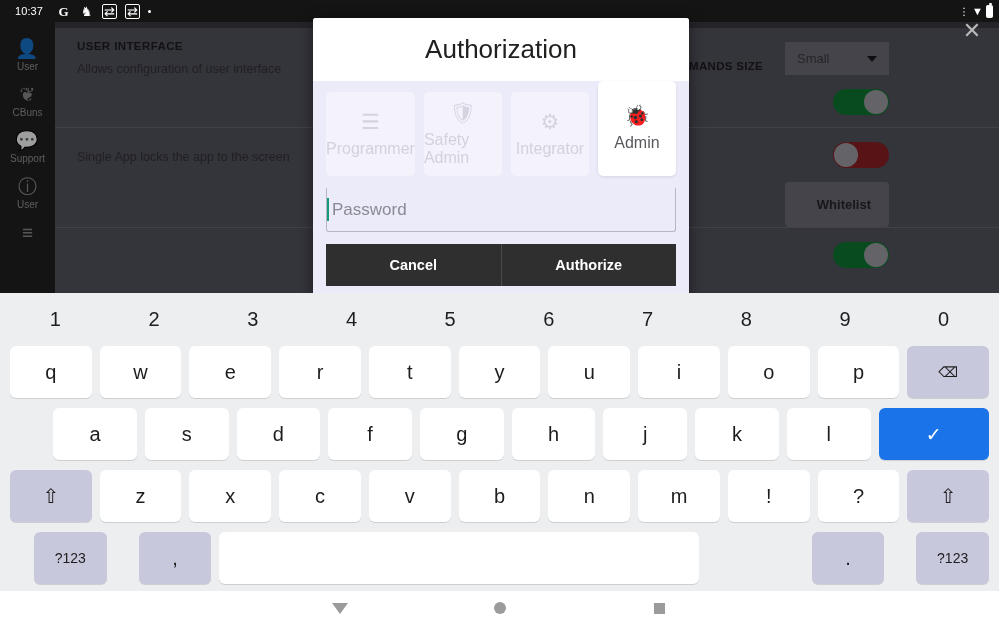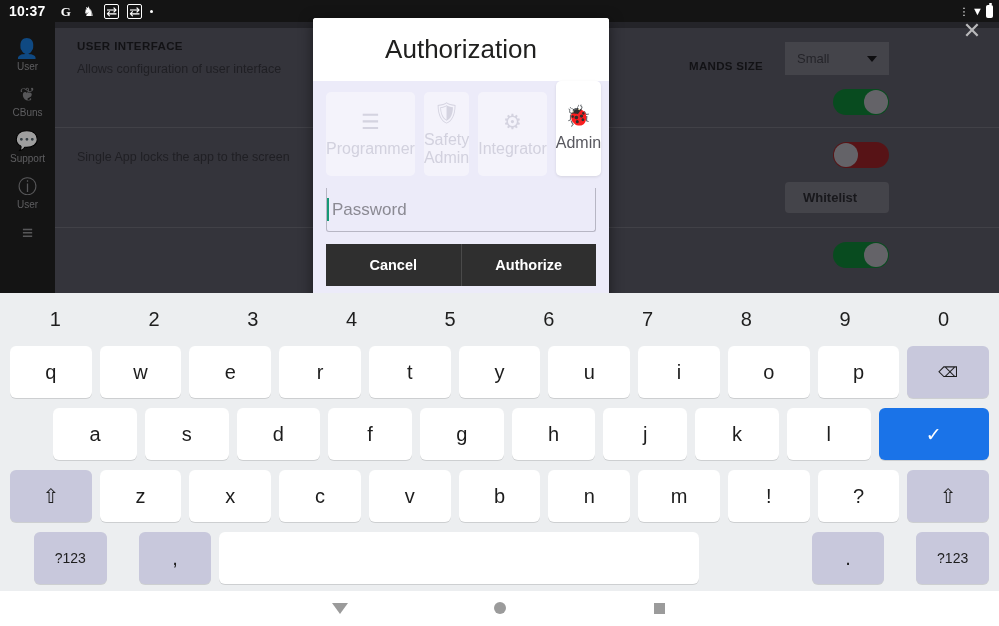--- a/index.html
+++ b/index.html
@@ -11,21 +11,21 @@
   }
 
   #screen { position: relative; width: 999px; height: 626px; background: #0d0d0d; }
 
   
   #statusbar {
     position: absolute; top: 0; left: 0; width: 999px; height: 22px;
     background: #141414; color: #ffffff;
     display: flex; align-items: center;
   }
-  #statusbar .clock { font-size: 14px; margin-left: 9px; letter-spacing: .1px; font-weight: 700; }
+  #statusbar .clock { font-size: 11px; margin-left: 15px; letter-spacing: .1px; font-weight: 400; }
   #statusbar .sicons { display: flex; align-items: center; gap: 8px; margin-left: 13px; }
   #statusbar .sicons .ic { width: 15px; height: 15px; display: inline-flex; align-items: center; justify-content: center; font-size: 13px; line-height: 1; }
   #statusbar .right { margin-left: auto; display: flex; align-items: center; gap: 3px; margin-right: 6px; }
   .gicon { font-weight: bold; font-size: 13px; font-family: "Liberation Serif", serif; }
   .boxglyph {
     width: 13px; height: 13px; border: 1.4px solid #fff; border-radius: 2px;
     display: inline-flex; align-items: center; justify-content: center;
     font-size: 8px; line-height: 1;
   }
   .dot-small { width: 3px; height: 3px; background: #fff; border-radius: 50%; display: inline-block; }
@@ -77,37 +77,37 @@
     color: #3a3a42; font-size: 13px;
   }
   .caret { width: 0; height: 0; border-left: 5px solid transparent; border-right: 5px solid transparent; border-top: 6px solid #17171b; margin-left: 14px; }
   .switch { width: 56px; height: 26px; border-radius: 13px; position: relative; }
   .switch.on { background: #0e7a32; }
   .switch.off { background: #8d2024; }
   .switch .knob { position: absolute; top: 1px; width: 24px; height: 24px; border-radius: 50%; background: #a2a1a8; }
   .switch.on .knob { right: 1px; }
   .switch.off .knob { left: 1px; }
   .btn-grey {
-    background: #6f6e78; border-radius: 4px; padding: 8px 18px;
-    color: #28282e; font-size: 13px; font-weight: bold; text-align: left; min-width: 104px;
+    background: #6f6e78; border-radius: 4px; padding: 15px 18px;
+    color: #28282e; font-size: 13px; font-weight: bold; text-align: right; min-width: 104px;
   }
   .colhead { position:absolute; right: 236px; top: 32px; font-size: 11.5px; font-weight: bold; color: #1d1d22; letter-spacing: .3px; }
 
   
   #dim { position: absolute; top: 22px; left: 0; width: 999px; height: 285px; background: rgba(0,0,0,0.38); }
 
   #closeX {
     position: absolute; top: 18px; right: 14px; width: 26px; height: 26px;
     color: #b9b9bb; font-size: 22px; line-height: 26px; text-align: center;
     font-family: "DejaVu Sans", sans-serif;
   }
 
   
   #dialog {
-    position: absolute; left: 313px; top: 18px; width: 296px; height: 290px;
+    position: absolute; left: 313px; top: 18px; width: 376px; height: 290px;
     background: #ffffff; border-radius: 3px; overflow: hidden;
     box-shadow: 0 3px 14px rgba(0,0,0,.5);
   }
   #dlgTitle {
     height: 63px; display: flex; align-items: center; justify-content: center;
     font-size: 26px; color: #20201f; background: #fff;
   }
   #dlgBody { background: #ecebf9; padding: 11px 13px 12px 13px; }
   .roles { display: flex; gap: 9px; justify-content: space-between; }
   .role {

